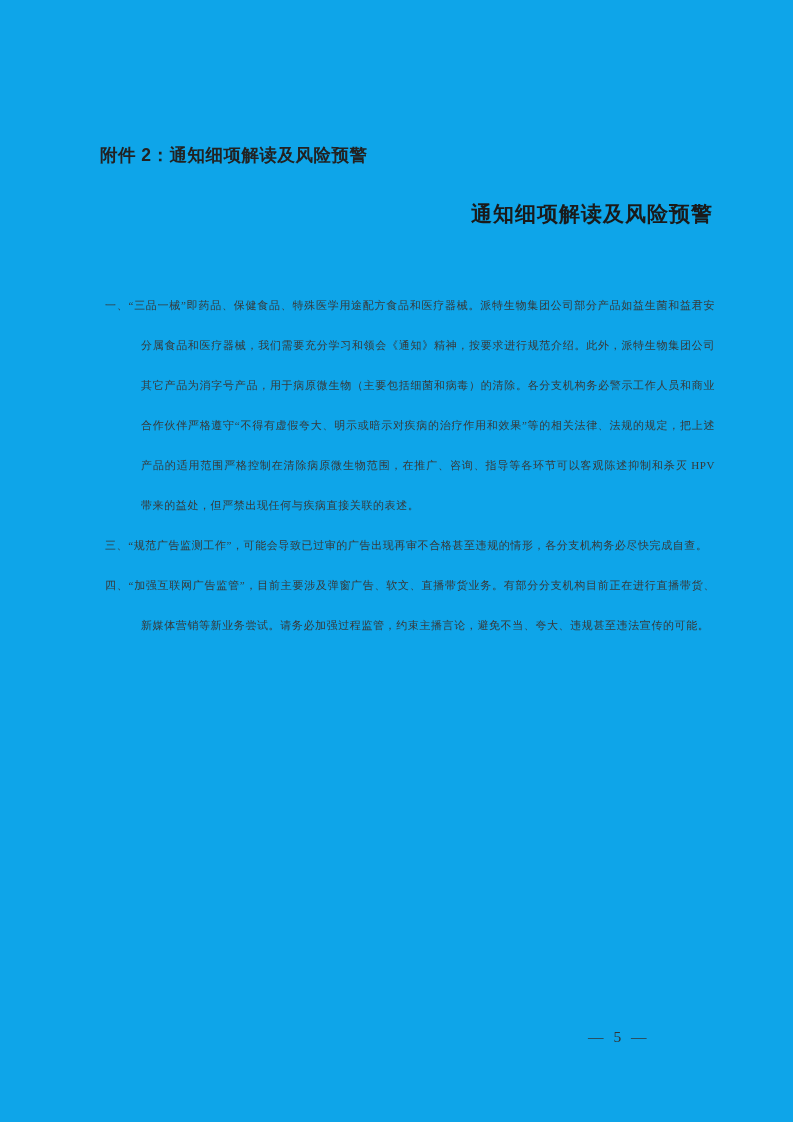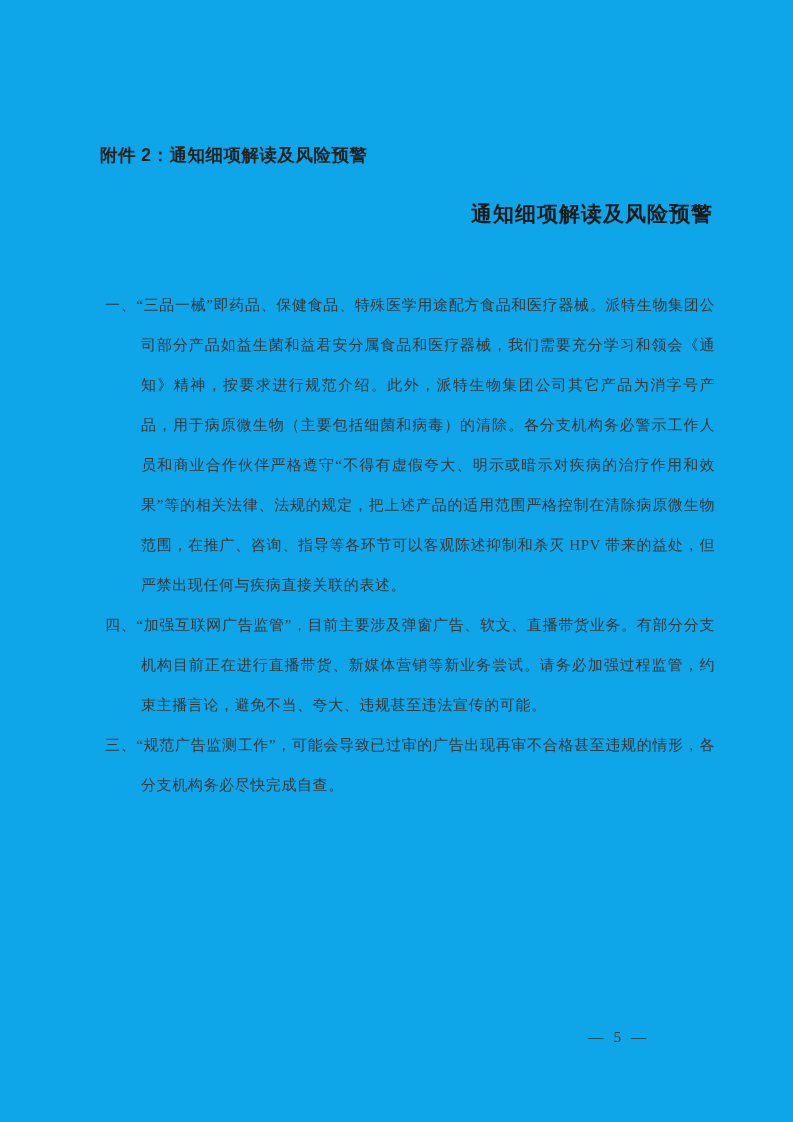--- a/index.html
+++ b/index.html
@@ -38,21 +38,21 @@
     font-size: 21px;
     font-weight: bold;
     letter-spacing: 1px;
     color: #1a1a1a;
   }
   .doc-body {
     position: absolute;
     left: 105px;
     top: 285px;
     width: 610px;
-    font-size: 15px;
+    font-size: 11px;
     line-height: 40px;
     letter-spacing: 0.6px;
     text-align: justify;
     color: #383838;
   }
   .para {
     margin: 0;
     padding-left: 36px;
     text-indent: -36px;
   }
@@ -73,19 +73,19 @@
 <body>
 
 <div class="page">
 
   <div class="attachment-header">附件 2：通知细项解读及风险预警</div>
 
   <h1 class="doc-title">通知细项解读及风险预警</h1>
 
   <div class="doc-body">
     <p class="para"><span class="para-num">一、</span><span>“三品一械”即药品、保健食品、特殊医学用途配方食品和医疗器械。派特生物集团公司部分产品如益生菌和益君安分属食品和医疗器械，我们需要充分学习和领会《通知》精神，按要求进行规范介绍。此外，派特生物集团公司其它产品为消字号产品，用于病原微生物（主要包括细菌和病毒）的清除。各分支机构务必警示工作人员和商业合作伙伴严格遵守“不得有虚假夸大、明示或暗示对疾病的治疗作用和效果”等的相关法律、法规的规定，把上述产品的适用范围严格控制在清除病原微生物范围，在推广、咨询、指导等各环节可以客观陈述抑制和杀灭 HPV 带来的益处，但严禁出现任何与疾病直接关联的表述。</span></p>
+    <p class="para"><span class="para-num">三、</span><span>“规范广告监测工作”，可能会导致已过审的广告出现再审不合格甚至违规的情形，各分支机构务必尽快完成自查。</span></p>
     <p class="para"><span class="para-num">四、</span><span>“加强互联网广告监管”，目前主要涉及弹窗广告、软文、直播带货业务。有部分分支机构目前正在进行直播带货、新媒体营销等新业务尝试。请务必加强过程监管，约束主播言论，避免不当、夸大、违规甚至违法宣传的可能。</span></p>
-    <p class="para"><span class="para-num">三、</span><span>“规范广告监测工作”，可能会导致已过审的广告出现再审不合格甚至违规的情形，各分支机构务必尽快完成自查。</span></p>
   </div>
 
   <div class="page-number">— 5 —</div>
 
 </div>
 
 </body></html>

